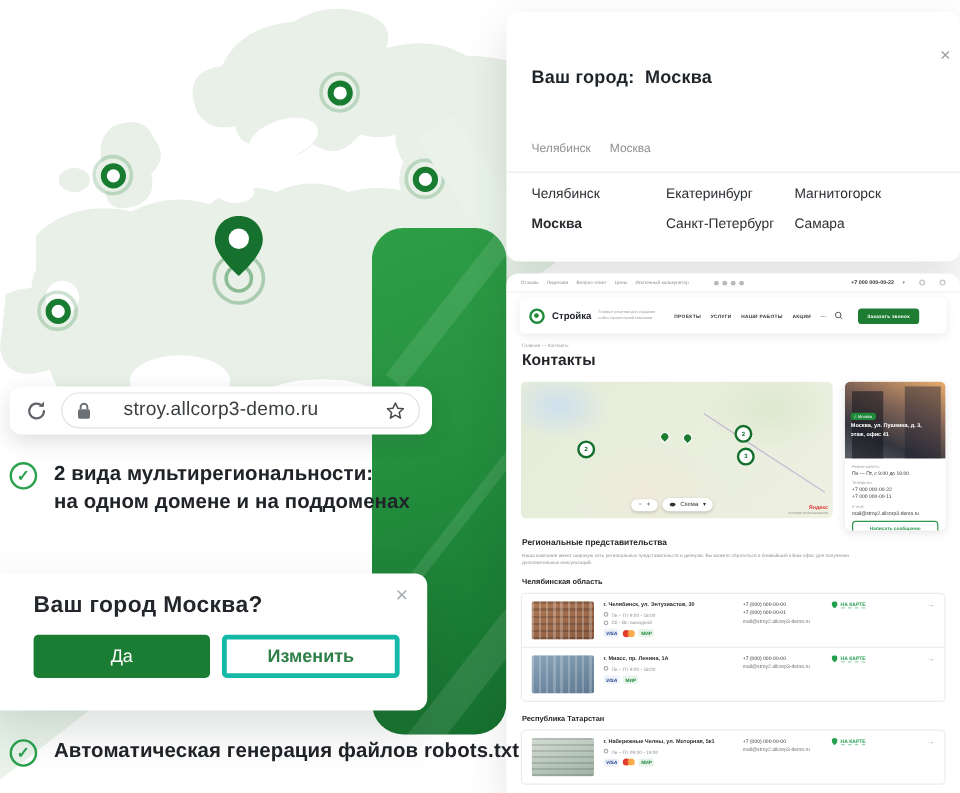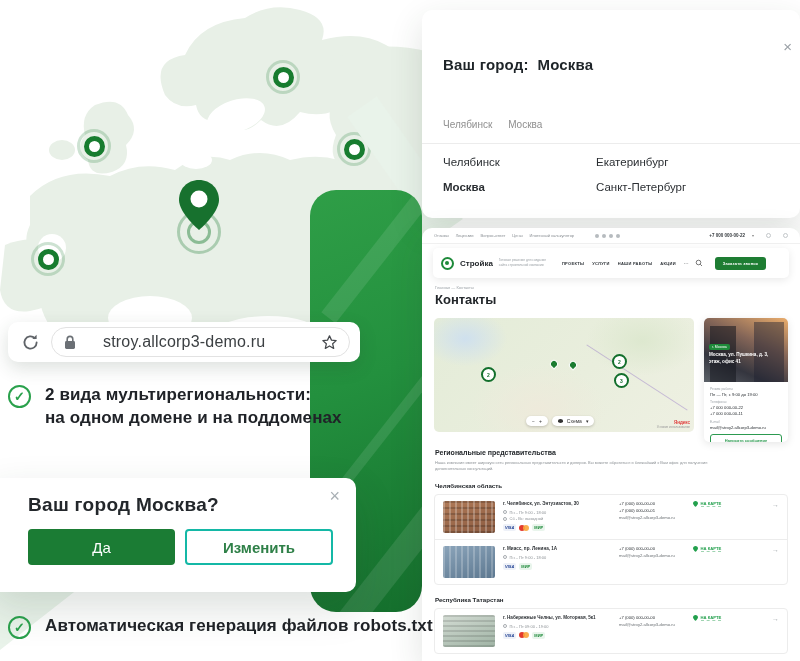--- a/index.html
+++ b/index.html
@@ -141,21 +141,21 @@
     display:flex; align-items:center; justify-content:center; font-size:13px; font-weight:bold; flex:0 0 auto; margin-top:1px; }
   .f-text { font-size:17px; font-weight:bold; color:#202328; line-height:1.33; letter-spacing:.1px; }
 
   
   .confirm { position:absolute; left:-10px; top:478px; width:366px; height:114px; background:#fff; border-radius:10px;
     box-shadow:0 16px 40px rgba(40,60,45,.16); z-index:5; }
   .confirm .close { position:absolute; right:16px; top:8px; font-size:18px; color:#a9b0b5; cursor:pointer; }
   .confirm .ttl { position:absolute; left:38px; top:16px; font-size:19px; font-weight:bold; color:#23272b; letter-spacing:.3px; }
   .confirm .btns { position:absolute; left:38px; top:51px; display:flex; gap:10px; }
   .btn-yes { width:147px; height:36px; background:#1b7c34; border:none; border-radius:4px; color:#fff; font-size:15px; font-weight:normal; font-family:inherit; cursor:pointer; }
-  .btn-change { width:148px; height:36px; background:#fff; border:2px solid #14b8a6; border-radius:4px; color:#2f8048; font-size:15px; font-weight:bold; font-family:inherit; cursor:pointer; }
+  .btn-change { width:148px; height:36px; background:#fff; border:4px solid #14b8a6; border-radius:4px; color:#2f8048; font-size:15px; font-weight:bold; font-family:inherit; cursor:pointer; }
 </style>
 </head>
 <body>
 
 <div class="stage">
 
   <div class="map-region">
     <svg width="430" height="340" viewBox="0 0 430 340">
       <g fill="#e8f0e7">
         <path d="M165,95 Q150,60 185,55 Q200,22 245,18 Q270,2 300,10 Q330,18 322,40 Q360,30 386,45 Q412,60 400,85 Q380,106 350,100 Q330,120 300,112 Q281,135 261,120 Q241,140 226,120 Q200,126 196,105 Q176,110 165,95 Z"></path>
@@ -212,23 +212,27 @@
     </div>
     <div class="city-recent">
       <span>Челябинск</span>
       <span>Москва</span>
     </div>
     <div class="city-divider"></div>
     <div class="city-col" style="left:21px;">
       <div>Челябинск</div>
       <div class="sel">Москва</div>
     </div>
-    <div class="city-col" style="left:133px;margin-left:41px;">
+    <div class="city-col" style="left:133px;">
       <div>Екатеринбург</div>
       <div>Санкт-Петербург</div>
+    </div>
+    <div class="city-col" style="left:240px;">
+      <div>Магнитогорск</div>
+      <div>Самара</div>
     </div>
   </div>
 
   <div class="panel site-panel">
     <div class="s-topbar">
       <span class="lnk">Отзывы</span>
       <span class="lnk">Лицензии</span>
       <span class="lnk">Вопрос-ответ</span>
       <span class="lnk">Цены</span>
       <span class="lnk">Ипотечный калькулятор</span>

